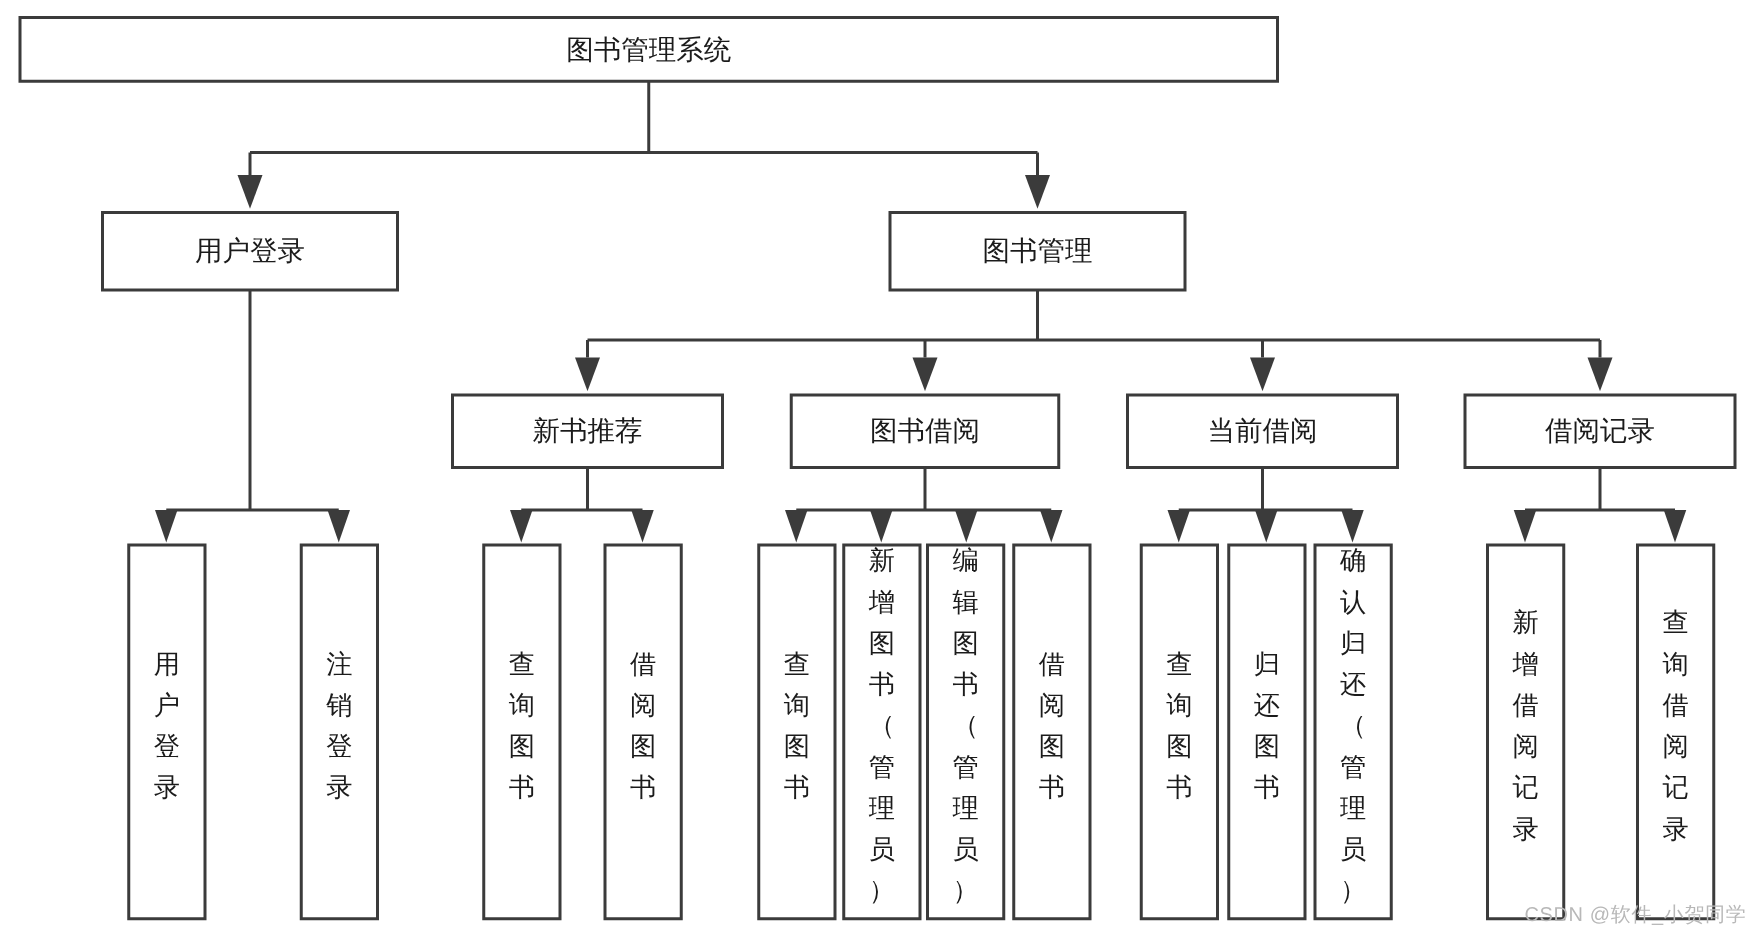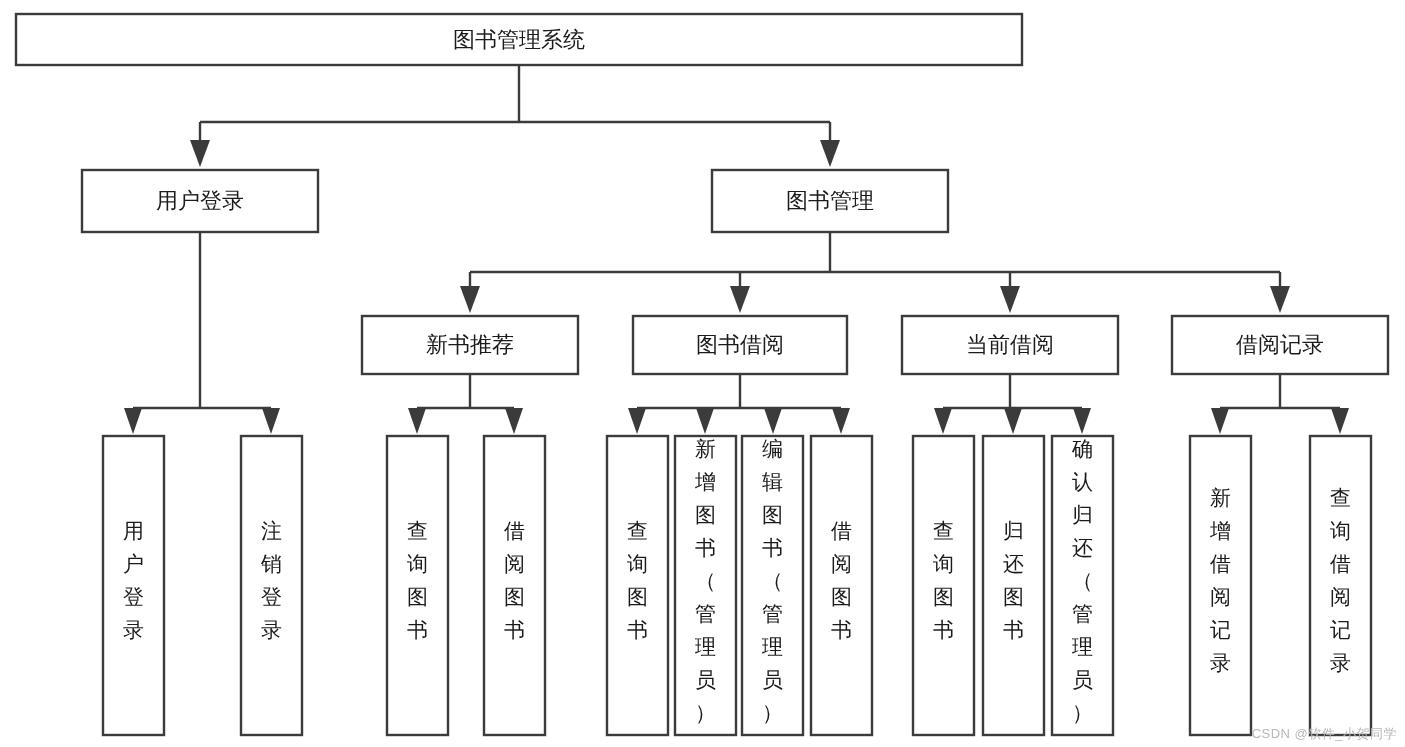--- a/index.html
+++ b/index.html
@@ -53,21 +53,21 @@
     fill: #1b1b1b;
     font-family: "Liberation Sans", "DejaVu Sans", sans-serif;
     font-size: 21px;
     text-anchor: middle;
   }
   .watermark {
     position: absolute;
     right: 8px;
     bottom: 4px;
     font-family: "Liberation Sans", "DejaVu Sans", sans-serif;
-    font-size: 13px;
+    font-size: 16px;
     color: #b8b8b8;
     white-space: nowrap;
     letter-spacing: 0.5px;
     pointer-events: none;
     text-align: right;
   }
 </style>
 </head>
 <body>
 

